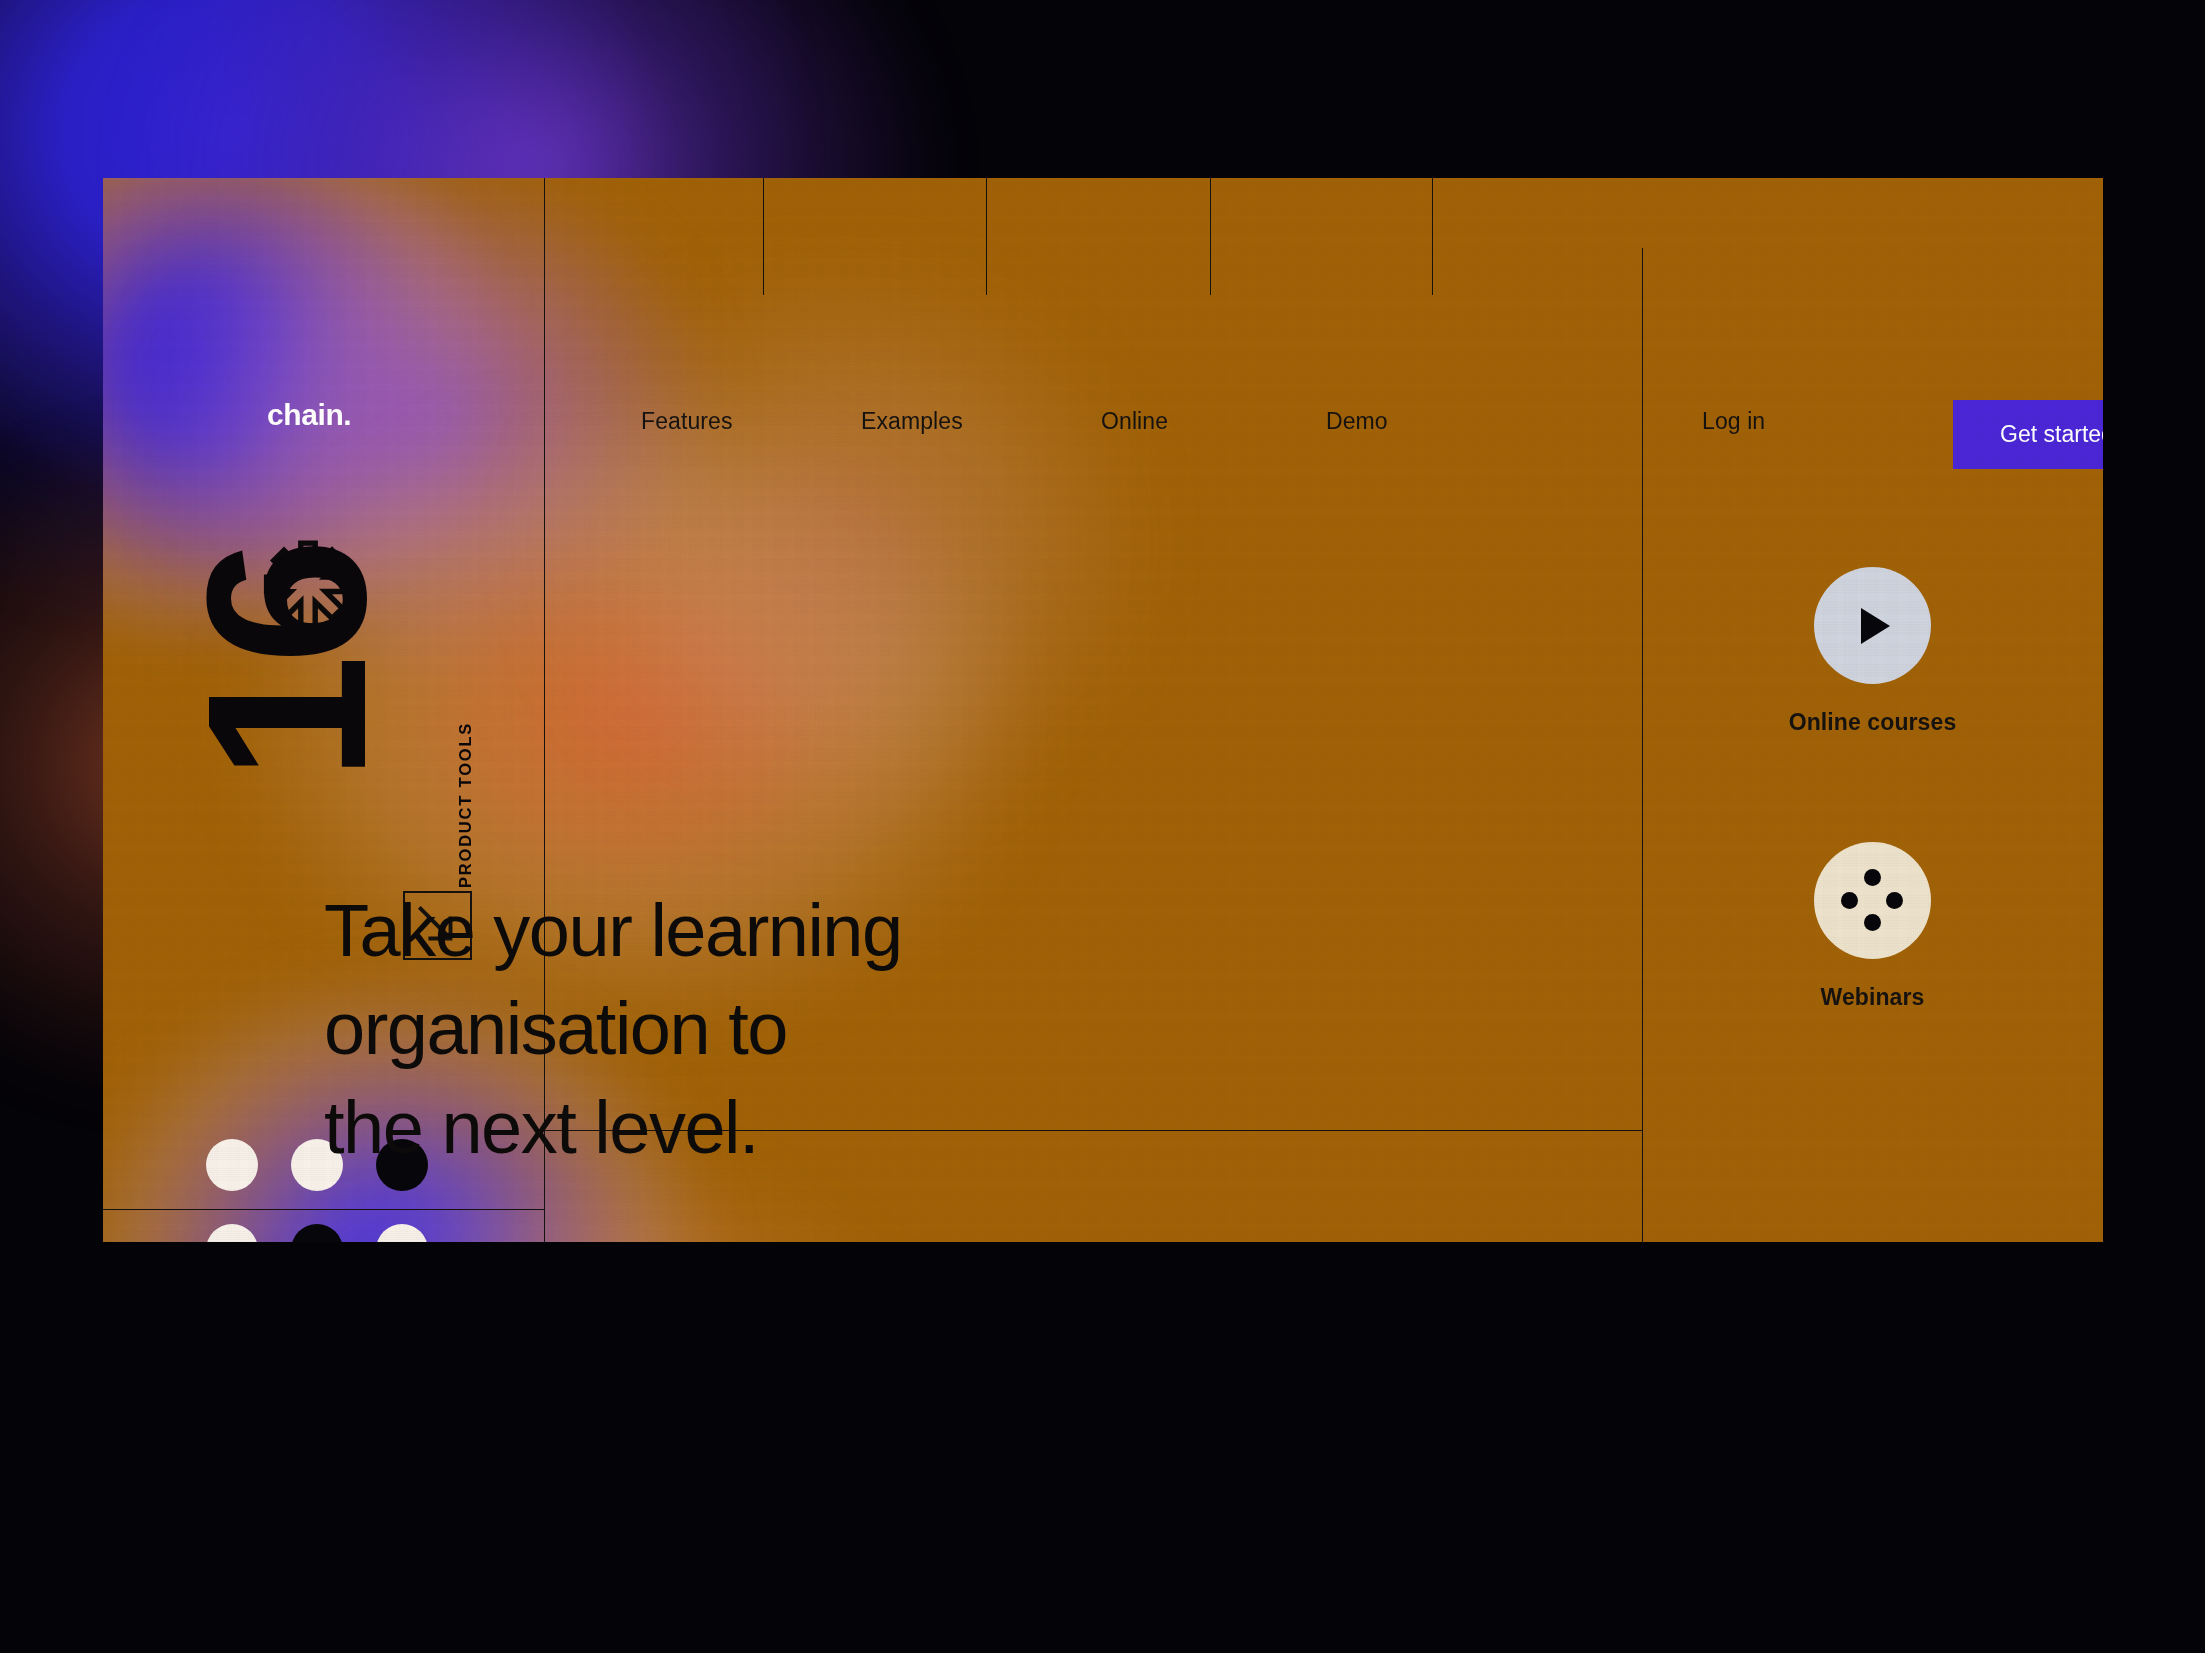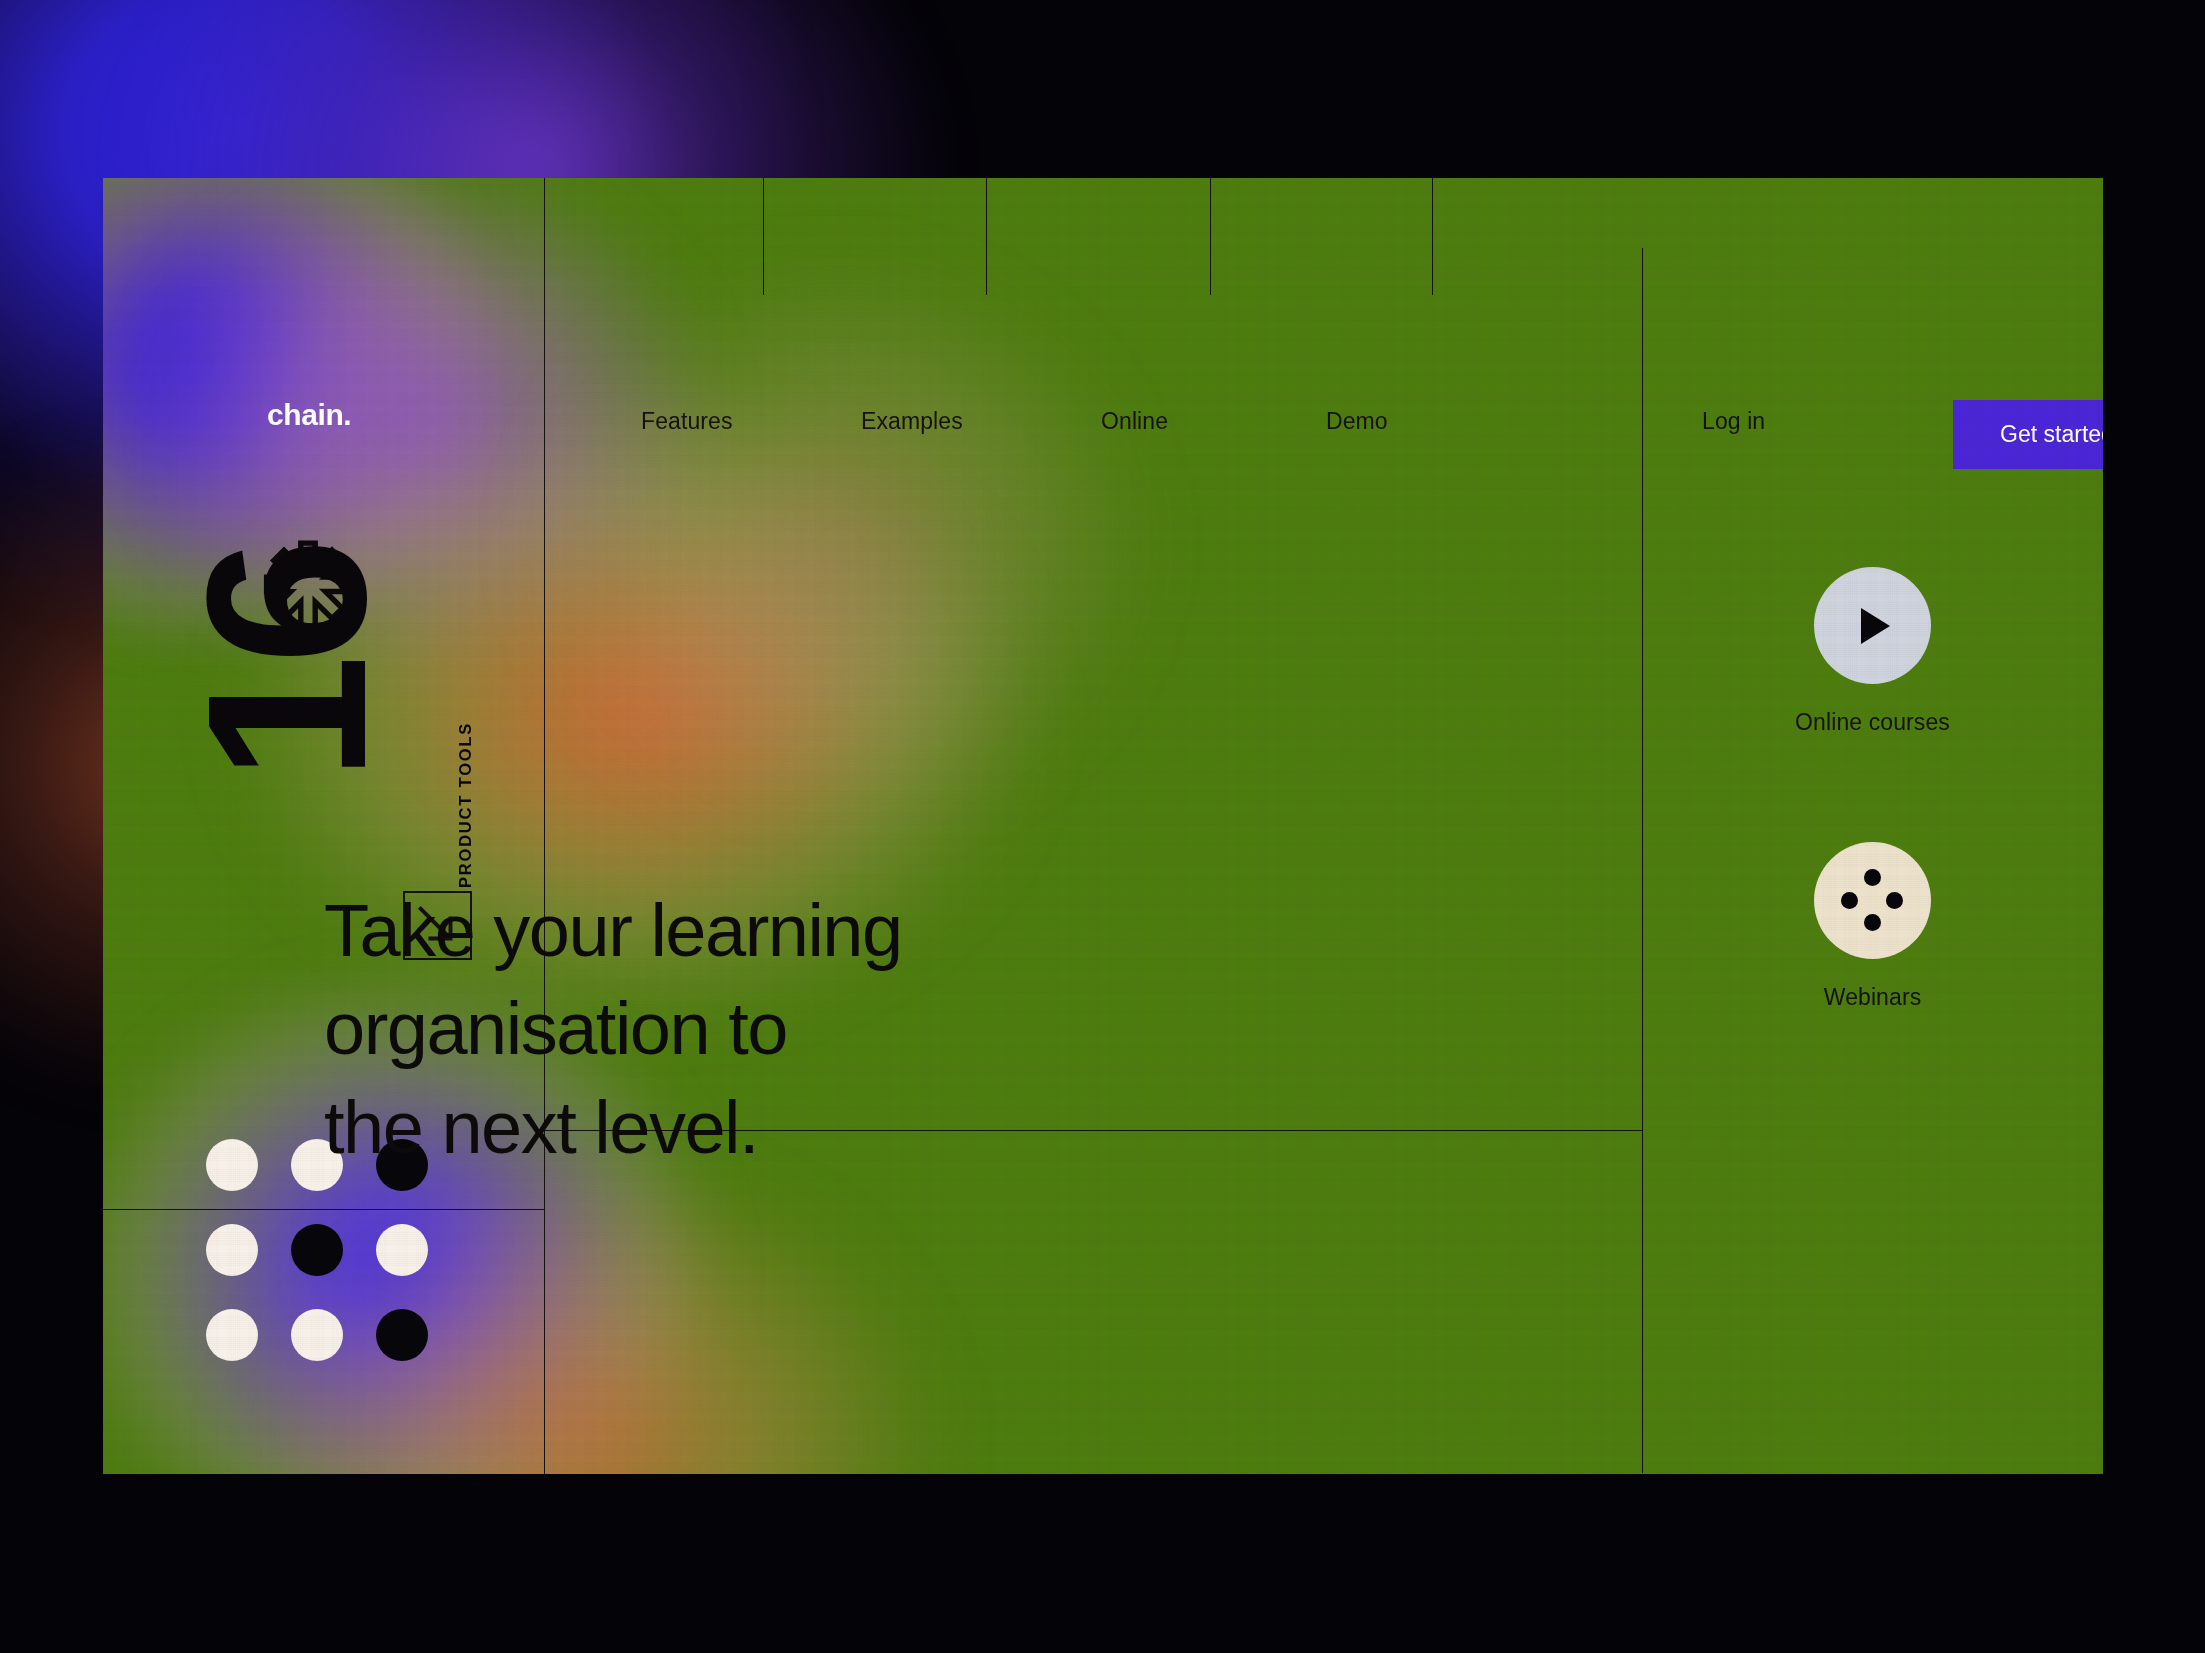--- a/index.html
+++ b/index.html
@@ -35,22 +35,22 @@
     left:-179px; top:427px; width:689px; height:675px;
     background:radial-gradient(closest-side at 50% 50%,
        rgba(206,96,52,.55) 0%, rgba(150,62,40,.30) 48%,
        rgba(8,4,10,0) 100%);
     filter:blur(30px);
   }
 
   
   #card{
     position:absolute; left:103px; top:178px;
-    width:2000px; height:1296px;
-    background:#4d7c0f;
+    width:2000px; height:1064px;
+    background:#a16207;
     overflow:hidden;
     padding-left:12px;
   }
 
   
   #grain{
     position:absolute; inset:0; pointer-events:none; opacity:.28; mix-blend-mode:multiply;
     background-image:
       repeating-linear-gradient(0deg, rgba(120,100,95,.10) 0 0.7px, rgba(255,255,255,0) 0.7px 2.1px),
       repeating-linear-gradient(90deg, rgba(120,100,95,.08) 0 0.7px, rgba(255,255,255,0) 0.7px 2.1px);
@@ -166,21 +166,21 @@
   }
   #body{
     position:absolute; left:222px; top:1227px;
     font-size:25px; line-height:1.62; color:#1c1816;
     white-space:pre-line; letter-spacing:0.1px;
   }
 
   
   #rail{ position:absolute; left:1539px; top:0; width:461px; height:100%; }
   .rail-item{
-    position:absolute; left:0; width:461px; text-align:center; cursor:pointer;
+    position:absolute; left:0; width:461px; text-align:center; cursor:pointer;font-weight:bold;
   }
   .rail-circle{
     width:117px; height:117px; border-radius:50%;
     margin:0 auto; display:flex; align-items:center; justify-content:center;
     position:relative;
   }
   .rail-label{
     margin-top:25px; font-size:23px; color:#16120f; letter-spacing:0.1px;
   }
 

